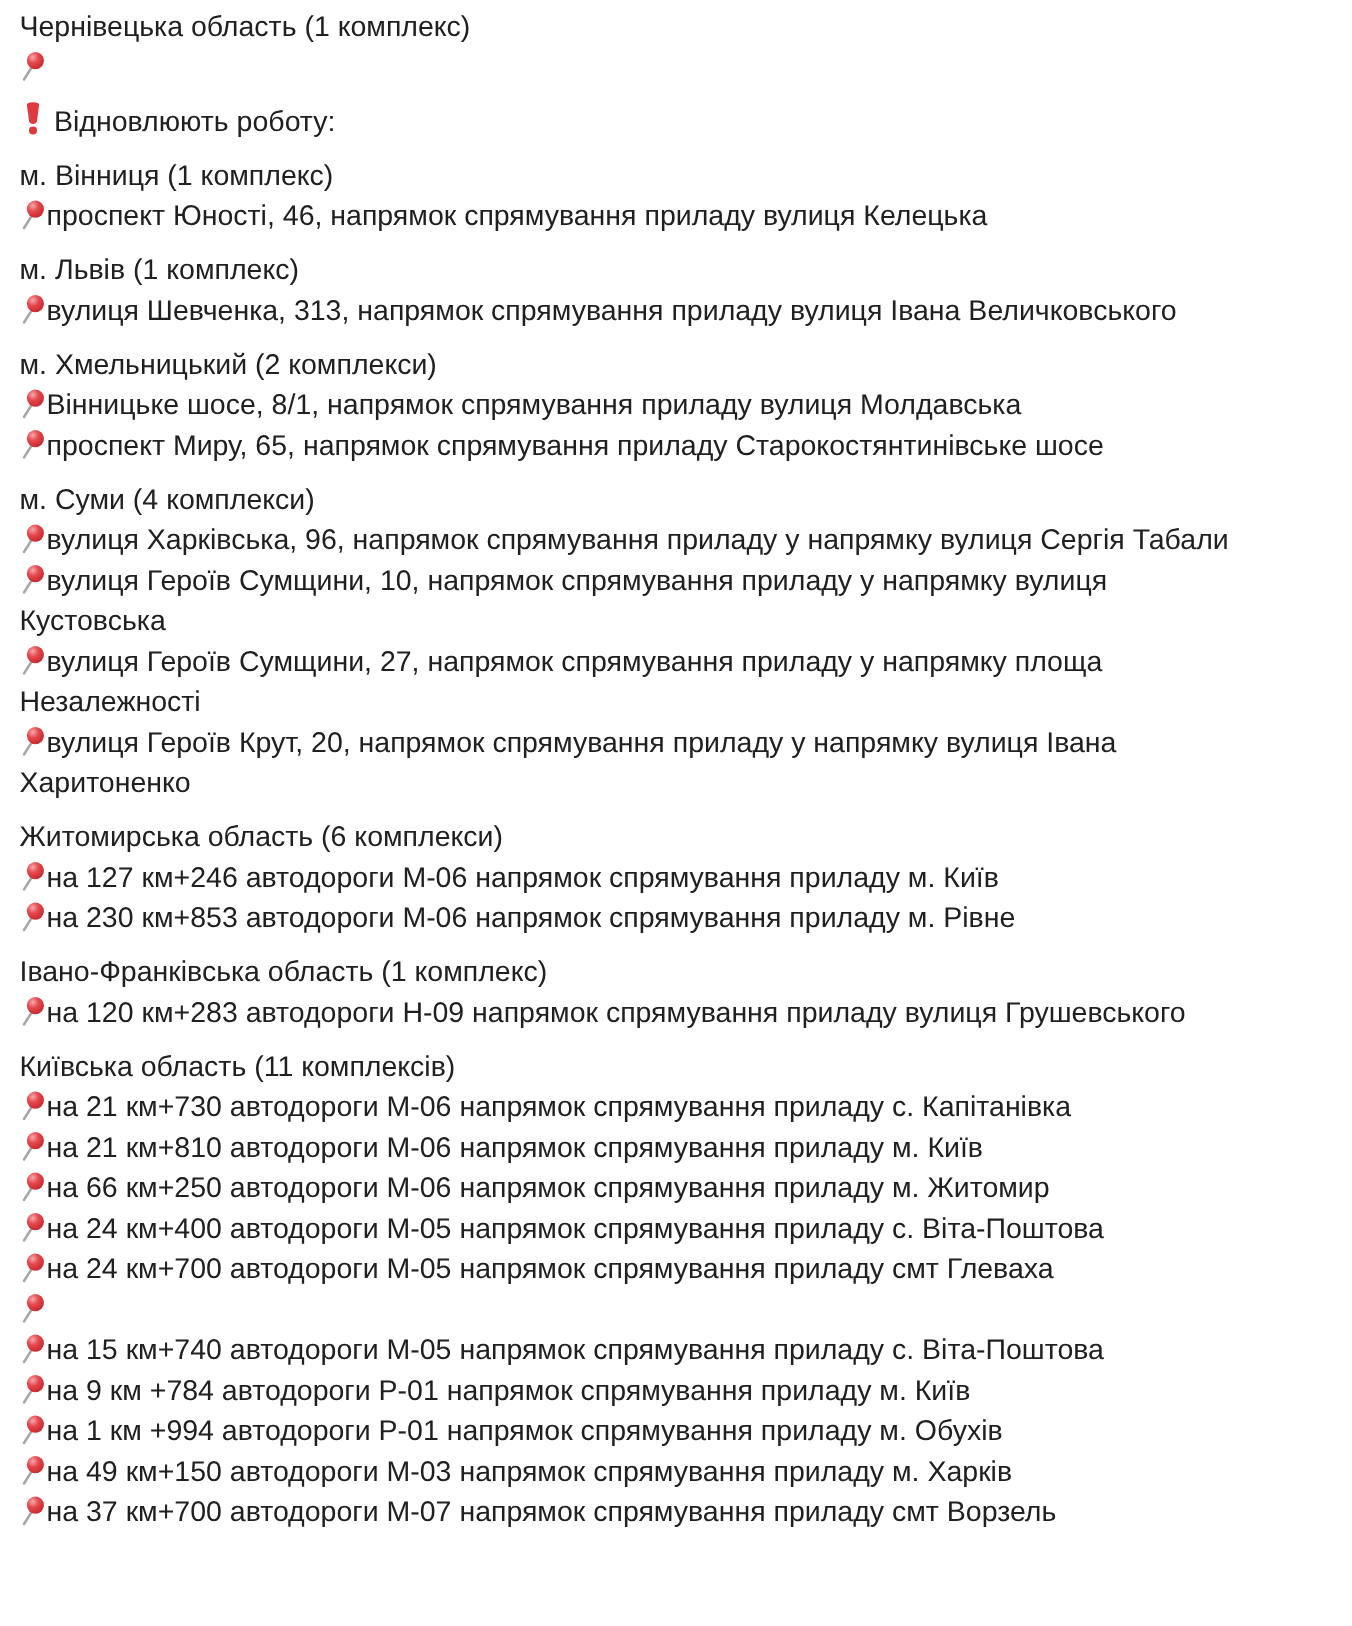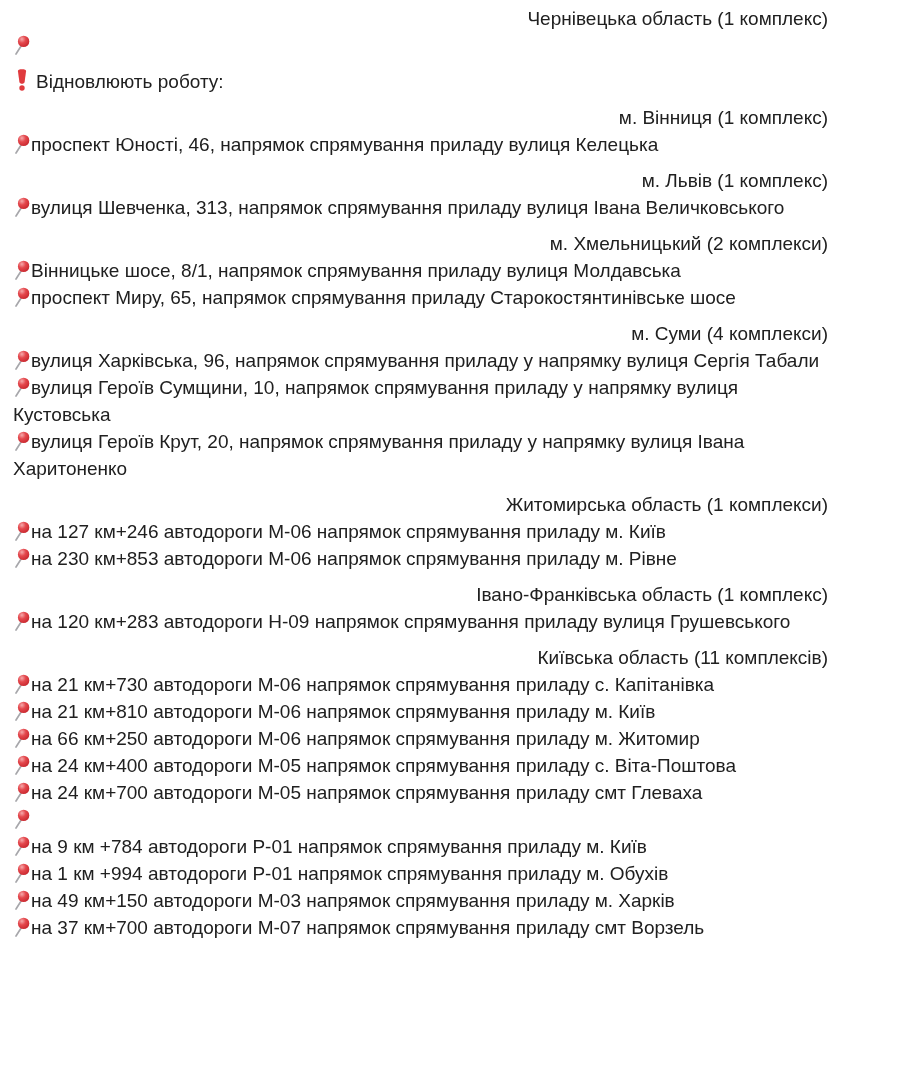--- a/index.html
+++ b/index.html
@@ -19,21 +19,20 @@
   .report {
     padding: 5px 32px 0 13px;
     max-width: 860px;
     box-sizing: border-box;
   }
   .block {
     margin: 0 0 9px 0;
   }
   .section-title {
     white-space: nowrap;
-    text-align: right;
   }
   .item {
     
   }
   .pin-icon {
     display: inline-block;
     width: 17px;
     height: 21px;
     vertical-align: -4px;
     margin-right: 1px;
@@ -108,24 +107,28 @@
             <line x1="3" y1="19" x2="8.6" y2="10.2" stroke="#a7a7ab" stroke-width="1.7" stroke-linecap="round"></line>
             <circle cx="10.6" cy="6.4" r="5.7" fill="url(#pinGrad)"></circle>
           </svg></span><span>вулиця Харківська, 96, напрямок спрямування приладу у напрямку вулиця Сергія Табали</span></div>
       <div class="item"><span class="pin-icon"><svg viewBox="0 0 17 21" width="17" height="21">
             <line x1="3" y1="19" x2="8.6" y2="10.2" stroke="#a7a7ab" stroke-width="1.7" stroke-linecap="round"></line>
             <circle cx="10.6" cy="6.4" r="5.7" fill="url(#pinGrad)"></circle>
           </svg></span><span>вулиця Героїв Сумщини, 10, напрямок спрямування приладу у напрямку вулиця Кустовська</span></div>
       <div class="item"><span class="pin-icon"><svg viewBox="0 0 17 21" width="17" height="21">
             <line x1="3" y1="19" x2="8.6" y2="10.2" stroke="#a7a7ab" stroke-width="1.7" stroke-linecap="round"></line>
             <circle cx="10.6" cy="6.4" r="5.7" fill="url(#pinGrad)"></circle>
+          </svg></span><span>вулиця Героїв Сумщини, 27, напрямок спрямування приладу у напрямку площа Незалежності</span></div>
+      <div class="item"><span class="pin-icon"><svg viewBox="0 0 17 21" width="17" height="21">
+            <line x1="3" y1="19" x2="8.6" y2="10.2" stroke="#a7a7ab" stroke-width="1.7" stroke-linecap="round"></line>
+            <circle cx="10.6" cy="6.4" r="5.7" fill="url(#pinGrad)"></circle>
           </svg></span><span>вулиця Героїв Крут, 20, напрямок спрямування приладу у напрямку вулиця Івана Харитоненко</span></div>
     </div>
     <div class="block">
-      <div class="section-title">Житомирська область (1 комплекси)</div>
+      <div class="section-title">Житомирська область (6 комплекси)</div>
       <div class="item"><span class="pin-icon"><svg viewBox="0 0 17 21" width="17" height="21">
             <line x1="3" y1="19" x2="8.6" y2="10.2" stroke="#a7a7ab" stroke-width="1.7" stroke-linecap="round"></line>
             <circle cx="10.6" cy="6.4" r="5.7" fill="url(#pinGrad)"></circle>
           </svg></span><span>на 127 км+246 автодороги М-06 напрямок спрямування приладу м. Київ</span></div>
       <div class="item"><span class="pin-icon"><svg viewBox="0 0 17 21" width="17" height="21">
             <line x1="3" y1="19" x2="8.6" y2="10.2" stroke="#a7a7ab" stroke-width="1.7" stroke-linecap="round"></line>
             <circle cx="10.6" cy="6.4" r="5.7" fill="url(#pinGrad)"></circle>
           </svg></span><span>на 230 км+853 автодороги М-06 напрямок спрямування приладу м. Рівне</span></div>
     </div>
     <div class="block">
@@ -157,20 +160,24 @@
             <line x1="3" y1="19" x2="8.6" y2="10.2" stroke="#a7a7ab" stroke-width="1.7" stroke-linecap="round"></line>
             <circle cx="10.6" cy="6.4" r="5.7" fill="url(#pinGrad)"></circle>
           </svg></span><span>на 24 км+700 автодороги М-05 напрямок спрямування приладу смт Глеваха</span></div>
       <div class="item"><span class="pin-icon"><svg viewBox="0 0 17 21" width="17" height="21">
             <line x1="3" y1="19" x2="8.6" y2="10.2" stroke="#a7a7ab" stroke-width="1.7" stroke-linecap="round"></line>
             <circle cx="10.6" cy="6.4" r="5.7" fill="url(#pinGrad)"></circle>
           </svg></span></div>
       <div class="item"><span class="pin-icon"><svg viewBox="0 0 17 21" width="17" height="21">
             <line x1="3" y1="19" x2="8.6" y2="10.2" stroke="#a7a7ab" stroke-width="1.7" stroke-linecap="round"></line>
             <circle cx="10.6" cy="6.4" r="5.7" fill="url(#pinGrad)"></circle>
+          </svg></span><span>на 15 км+740 автодороги М-05 напрямок спрямування приладу с. Віта-Поштова</span></div>
+      <div class="item"><span class="pin-icon"><svg viewBox="0 0 17 21" width="17" height="21">
+            <line x1="3" y1="19" x2="8.6" y2="10.2" stroke="#a7a7ab" stroke-width="1.7" stroke-linecap="round"></line>
+            <circle cx="10.6" cy="6.4" r="5.7" fill="url(#pinGrad)"></circle>
           </svg></span><span>на 9 км +784 автодороги Р-01 напрямок спрямування приладу м. Київ</span></div>
       <div class="item"><span class="pin-icon"><svg viewBox="0 0 17 21" width="17" height="21">
             <line x1="3" y1="19" x2="8.6" y2="10.2" stroke="#a7a7ab" stroke-width="1.7" stroke-linecap="round"></line>
             <circle cx="10.6" cy="6.4" r="5.7" fill="url(#pinGrad)"></circle>
           </svg></span><span>на 1 км +994 автодороги Р-01 напрямок спрямування приладу м. Обухів</span></div>
       <div class="item"><span class="pin-icon"><svg viewBox="0 0 17 21" width="17" height="21">
             <line x1="3" y1="19" x2="8.6" y2="10.2" stroke="#a7a7ab" stroke-width="1.7" stroke-linecap="round"></line>
             <circle cx="10.6" cy="6.4" r="5.7" fill="url(#pinGrad)"></circle>
           </svg></span><span>на 49 км+150 автодороги М-03 напрямок спрямування приладу м. Харків</span></div>
       <div class="item"><span class="pin-icon"><svg viewBox="0 0 17 21" width="17" height="21">

